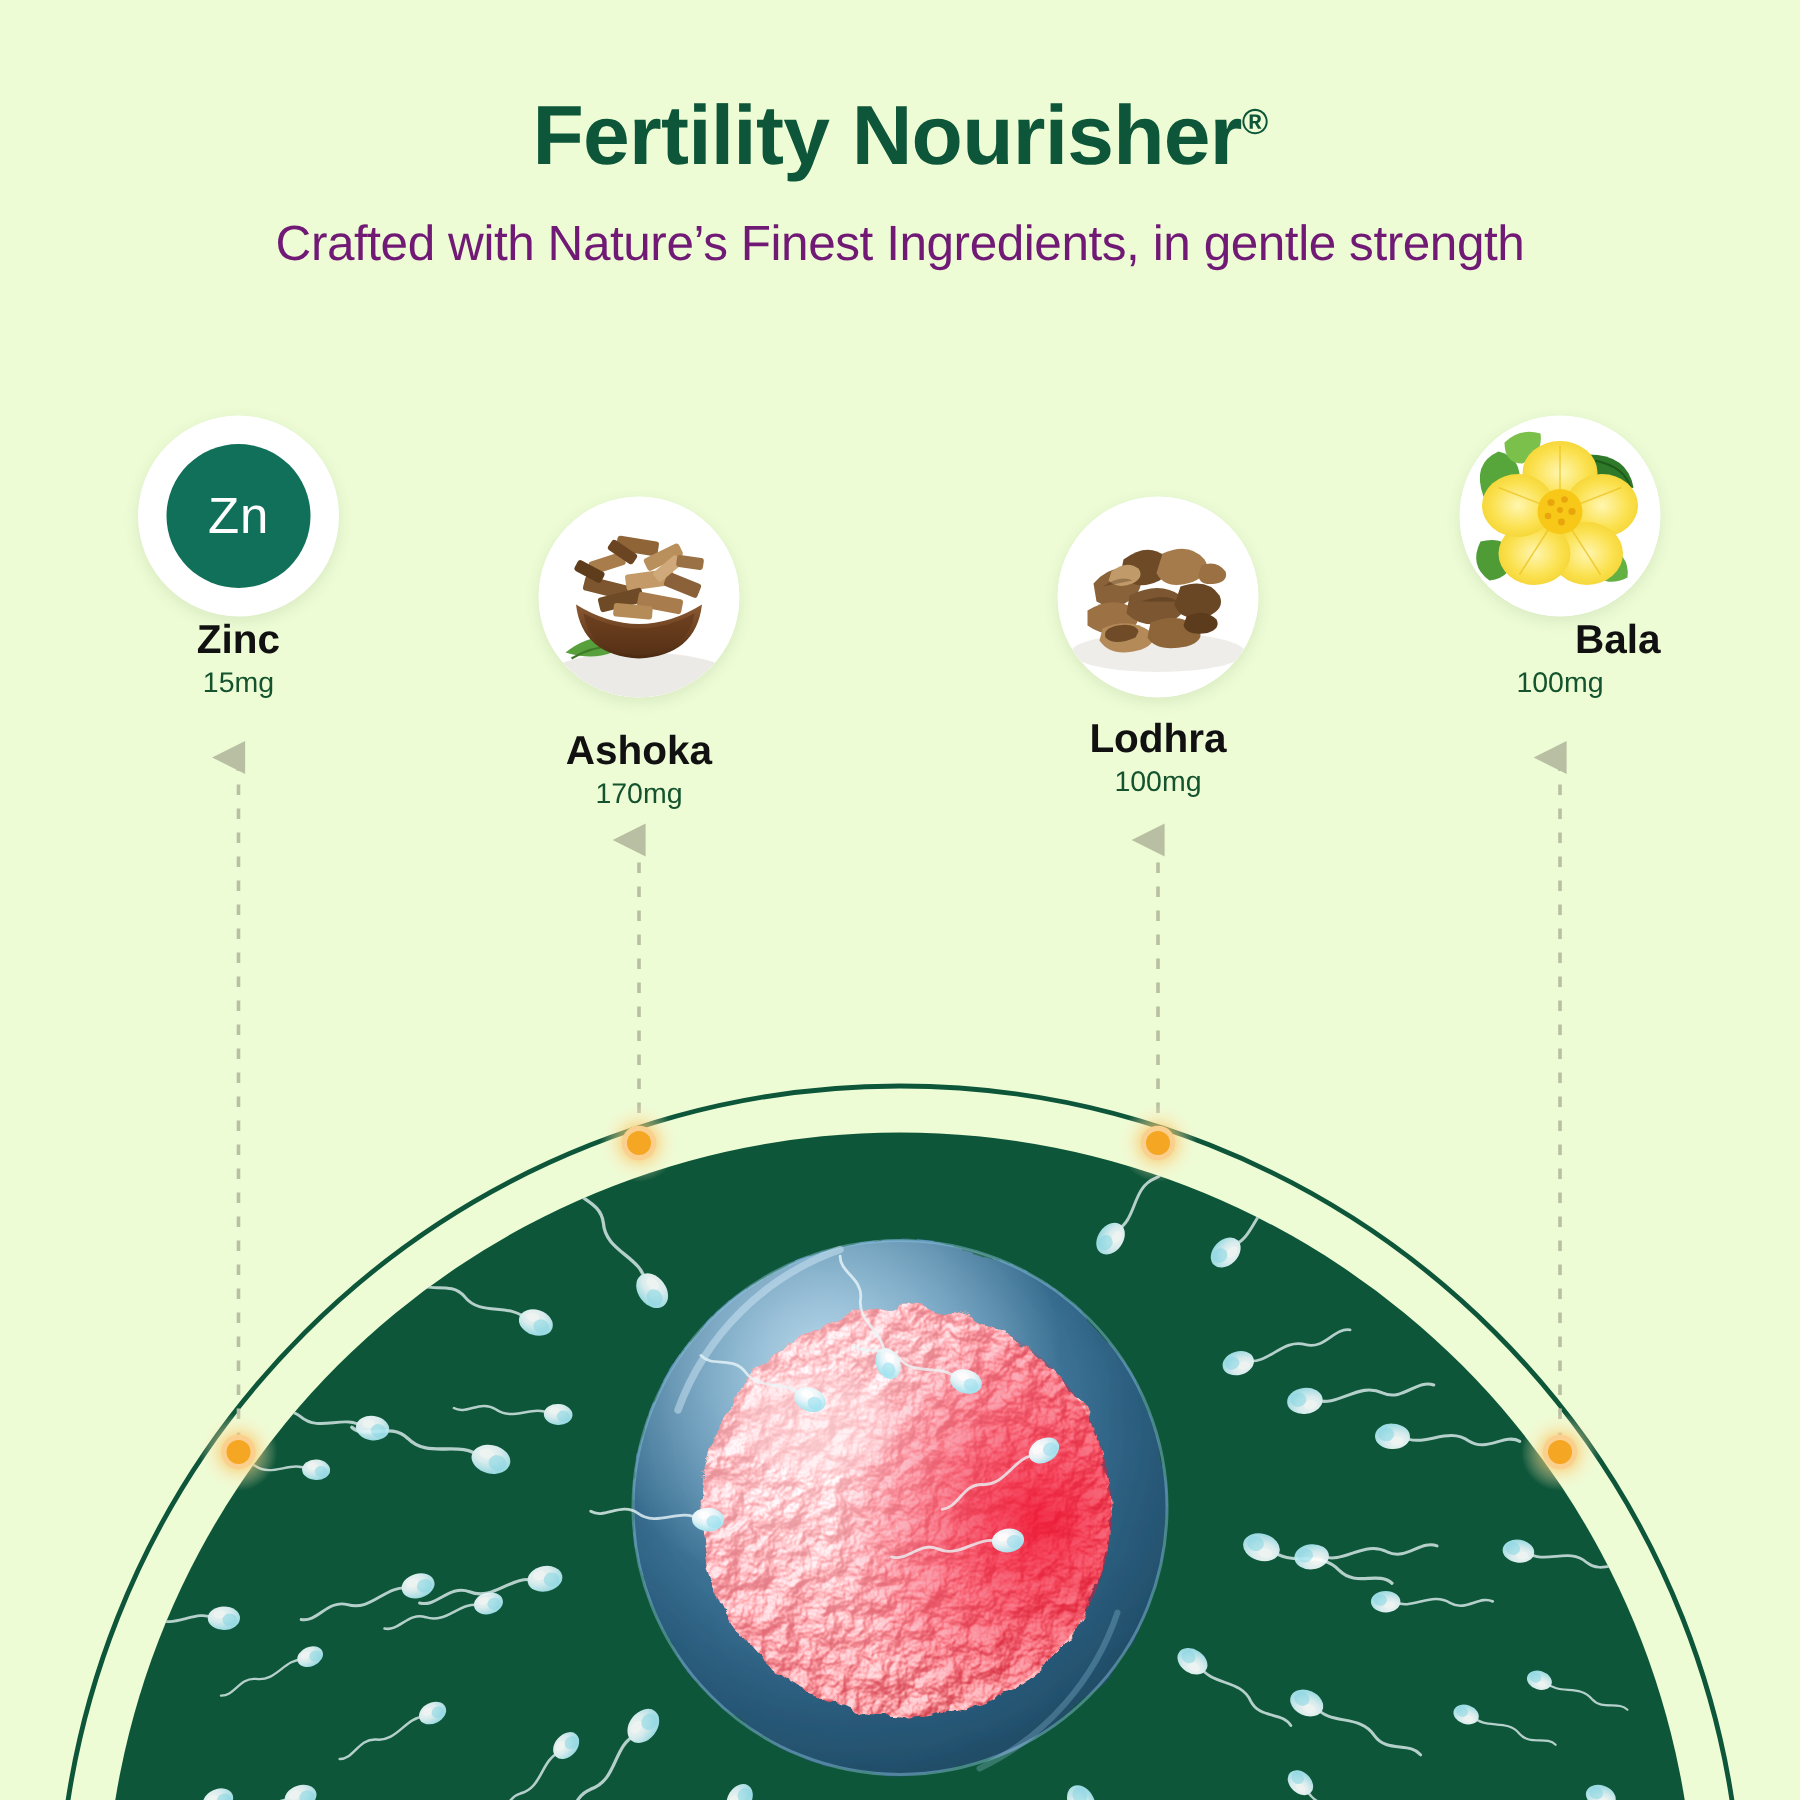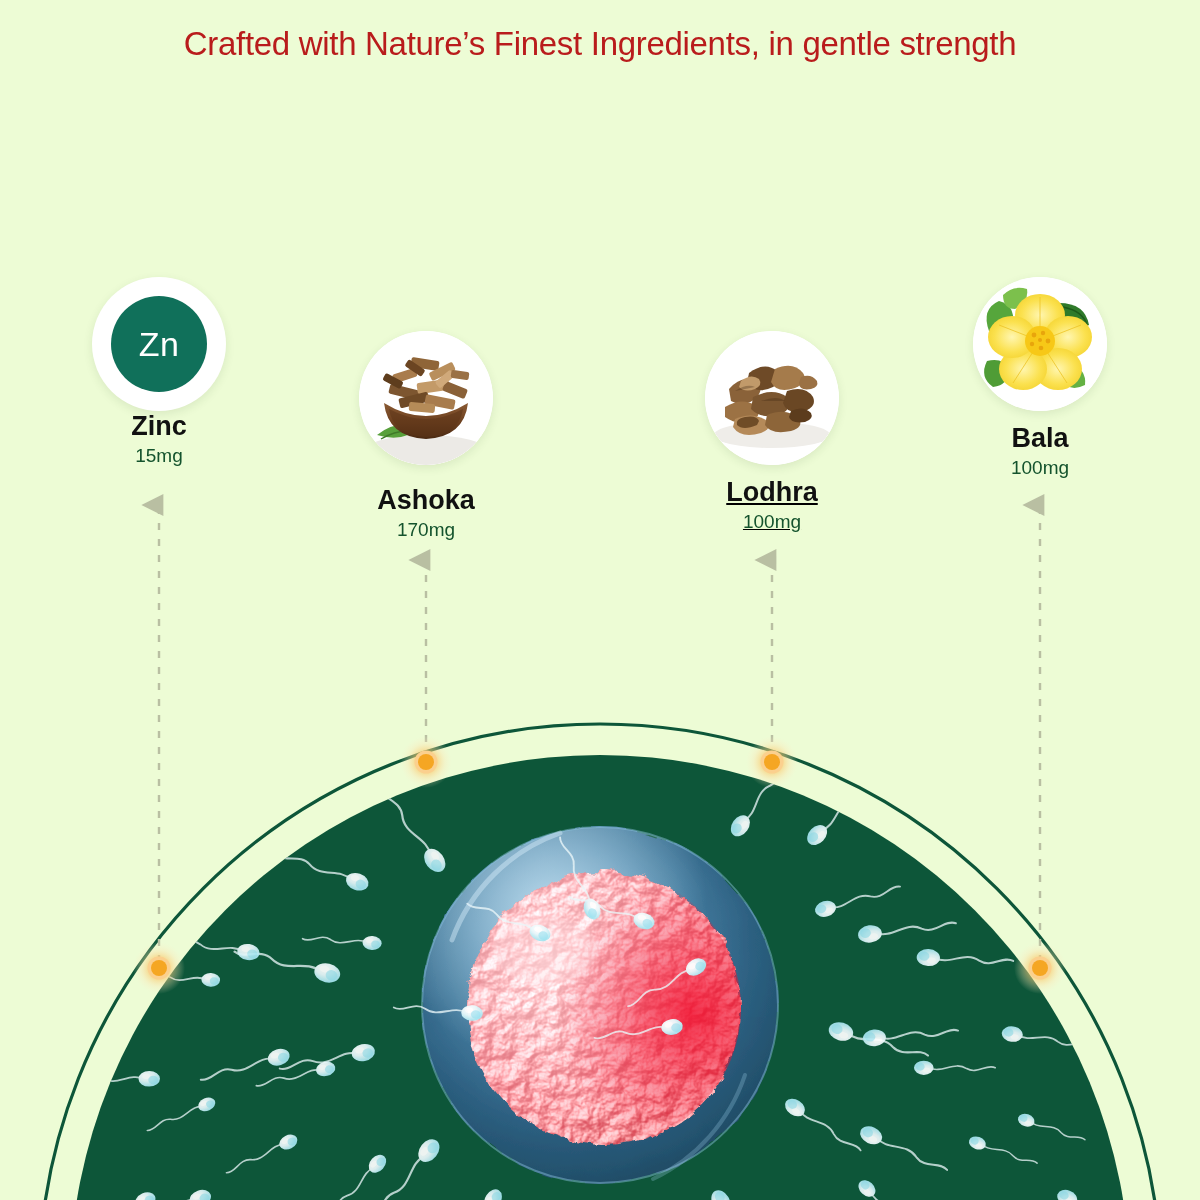--- a/index.html
+++ b/index.html
@@ -14,21 +14,21 @@
   .header{position:absolute;top:0;left:0;width:1200px;text-align:center;}
   .title{
     margin:0;padding-top:62px;
     font-size:56px;line-height:1.0;font-weight:bold;
     color:#0d5639;letter-spacing:-0.5px;
   }
   .title .reg{font-size:24px;vertical-align:super;line-height:1;font-weight:bold;}
   .subtitle{
     margin:0;padding-top:26px;
     font-size:33px;line-height:1.1;font-weight:normal;
-    color:#b91c1c;letter-spacing:-0.3px;
+    color:#701a75;letter-spacing:-0.3px;
   }
 
   
   .art{position:absolute;left:0;top:0;width:1200px;height:1200px;}
 
   
   .ing{position:absolute;text-align:center;}
   .puck{
     position:relative;border-radius:50%;
     background:#ffffff;
@@ -483,20 +483,21 @@
       </g>
       <g>
         <circle cx="1040" cy="968" r="26" fill="url(#dotGlow)"></circle>
         <circle cx="1040" cy="968" r="11.5" fill="#fbd08e"></circle>
         <circle cx="1040" cy="968" r="8" fill="#f5a623"></circle>
       </g>
     </svg>
   </div>
 
   <div class="header">
+    <h1 class="title"><span>Fertility Nourisher</span><span class="reg">®</span></h1>
     <p class="subtitle">Crafted with Nature’s Finest Ingredients, in gentle strength</p>
   </div>
 
   <div class="ing" style="left:92px;top:277px;width:134px;">
     <div class="zn-ring">
       <div class="zn-core">
           <span>Zn</span>
         </div>
     </div>
     <div class="ing-name" style="">Zinc</div>
@@ -541,21 +542,21 @@
             <rect x="92" y="40" width="18" height="8" rx="2" transform="rotate(8 101 44)" fill="#9a7145"></rect>
             <rect x="50" y="72" width="26" height="9" rx="2" transform="rotate(5 63 76)" fill="#b58b58"></rect>
           </g>
         </g>
       </svg>
     </div>
     <div class="ing-name" style="margin-top:20px;">Ashoka</div>
     <div class="ing-dose">170mg</div>
   </div>
 
-  <div class="ing" style="left:705px;top:331px;width:134px;text-decoration:underline;">
+  <div class="ing" style="left:705px;top:331px;width:134px;">
     <div class="puck puck-photo">
       <svg viewBox="0 0 134 134" xmlns="http://www.w3.org/2000/svg">
         <defs>
             <clipPath id="cpL">
               <circle cx="67" cy="67" r="67"></circle>
             </clipPath>
           </defs>
         <g clip-path="url(#cpL)">
           <rect width="134" height="134" fill="#ffffff"></rect>
           <ellipse cx="67" cy="104" rx="58" ry="13" fill="#efede9"></ellipse>
@@ -627,17 +628,17 @@
             <circle cx="61" cy="58" r="2.4"></circle>
               <circle cx="70" cy="56" r="2.2"></circle>
             <circle cx="75" cy="64" r="2.4"></circle>
               <circle cx="68" cy="71" r="2.3"></circle>
             <circle cx="59" cy="67" r="2.2"></circle>
               <circle cx="67" cy="63" r="2"></circle>
           </g>
         </g>
       </svg>
     </div>
-    <div class="ing-name" style="margin-top:12px;">Bala</div>
+    <div class="ing-name" style="text-align:right;">Bala</div>
     <div class="ing-dose">100mg</div>
   </div>
 
 </div>
 
 </body></html>

